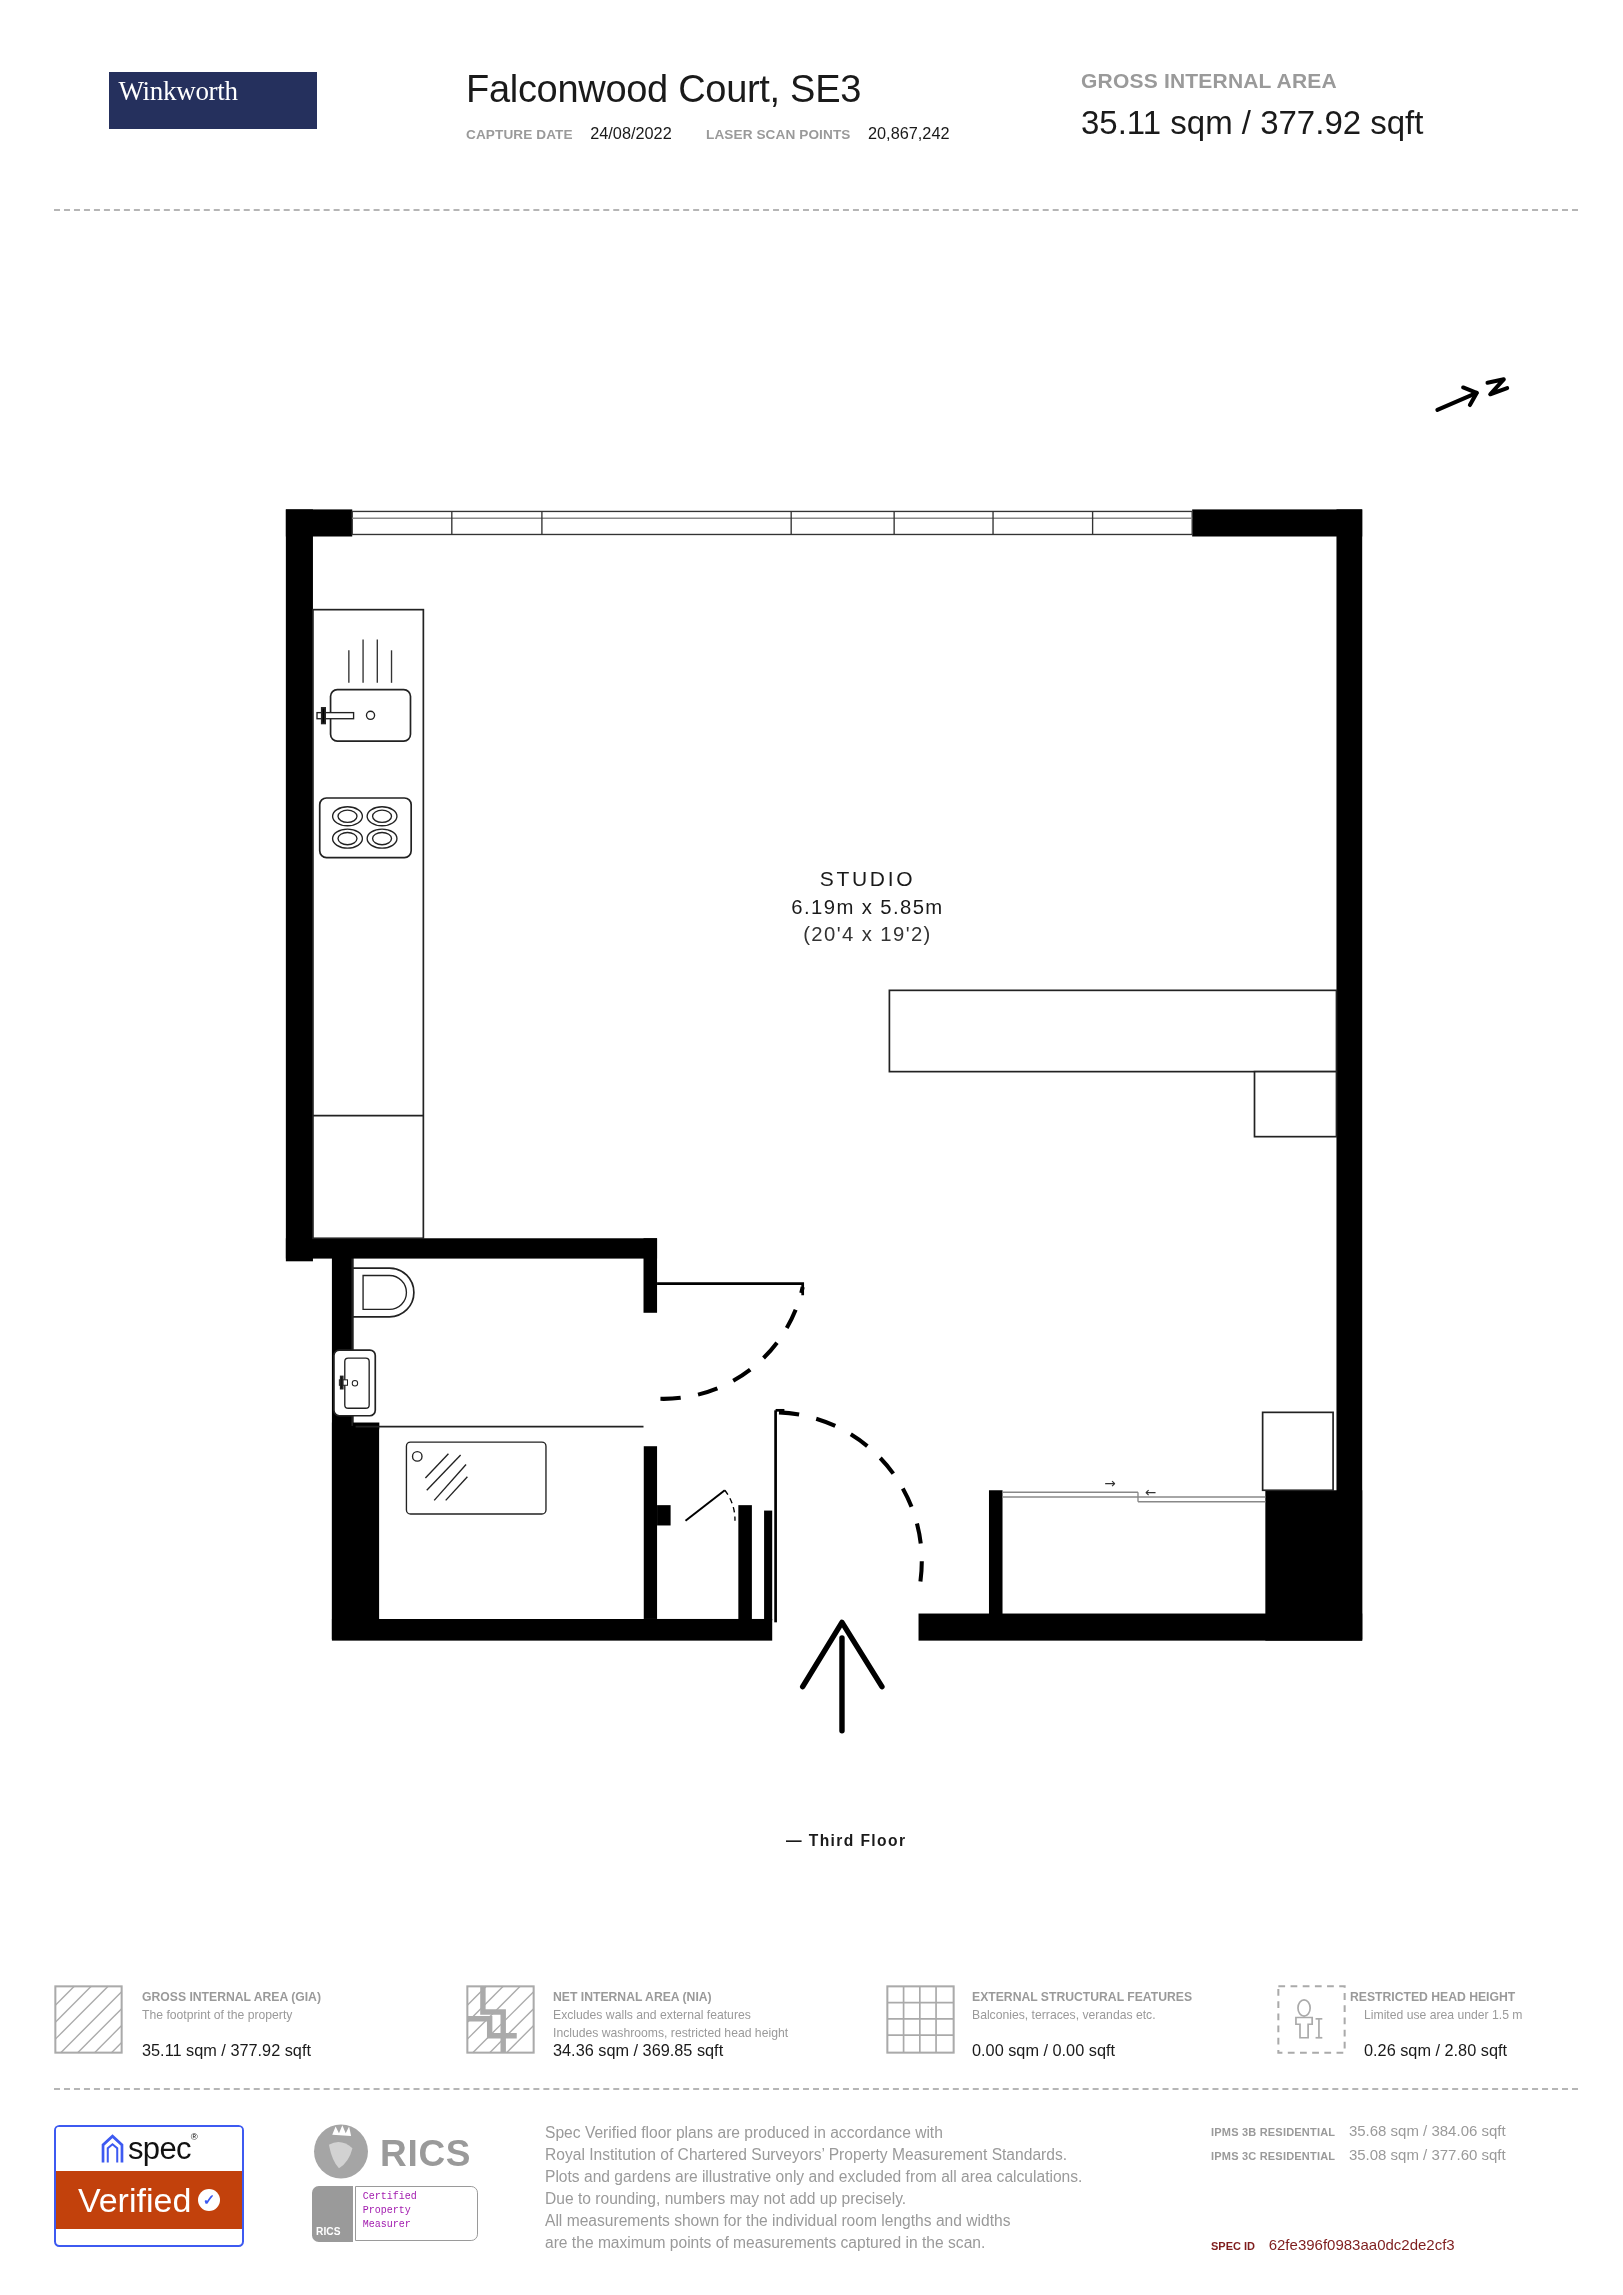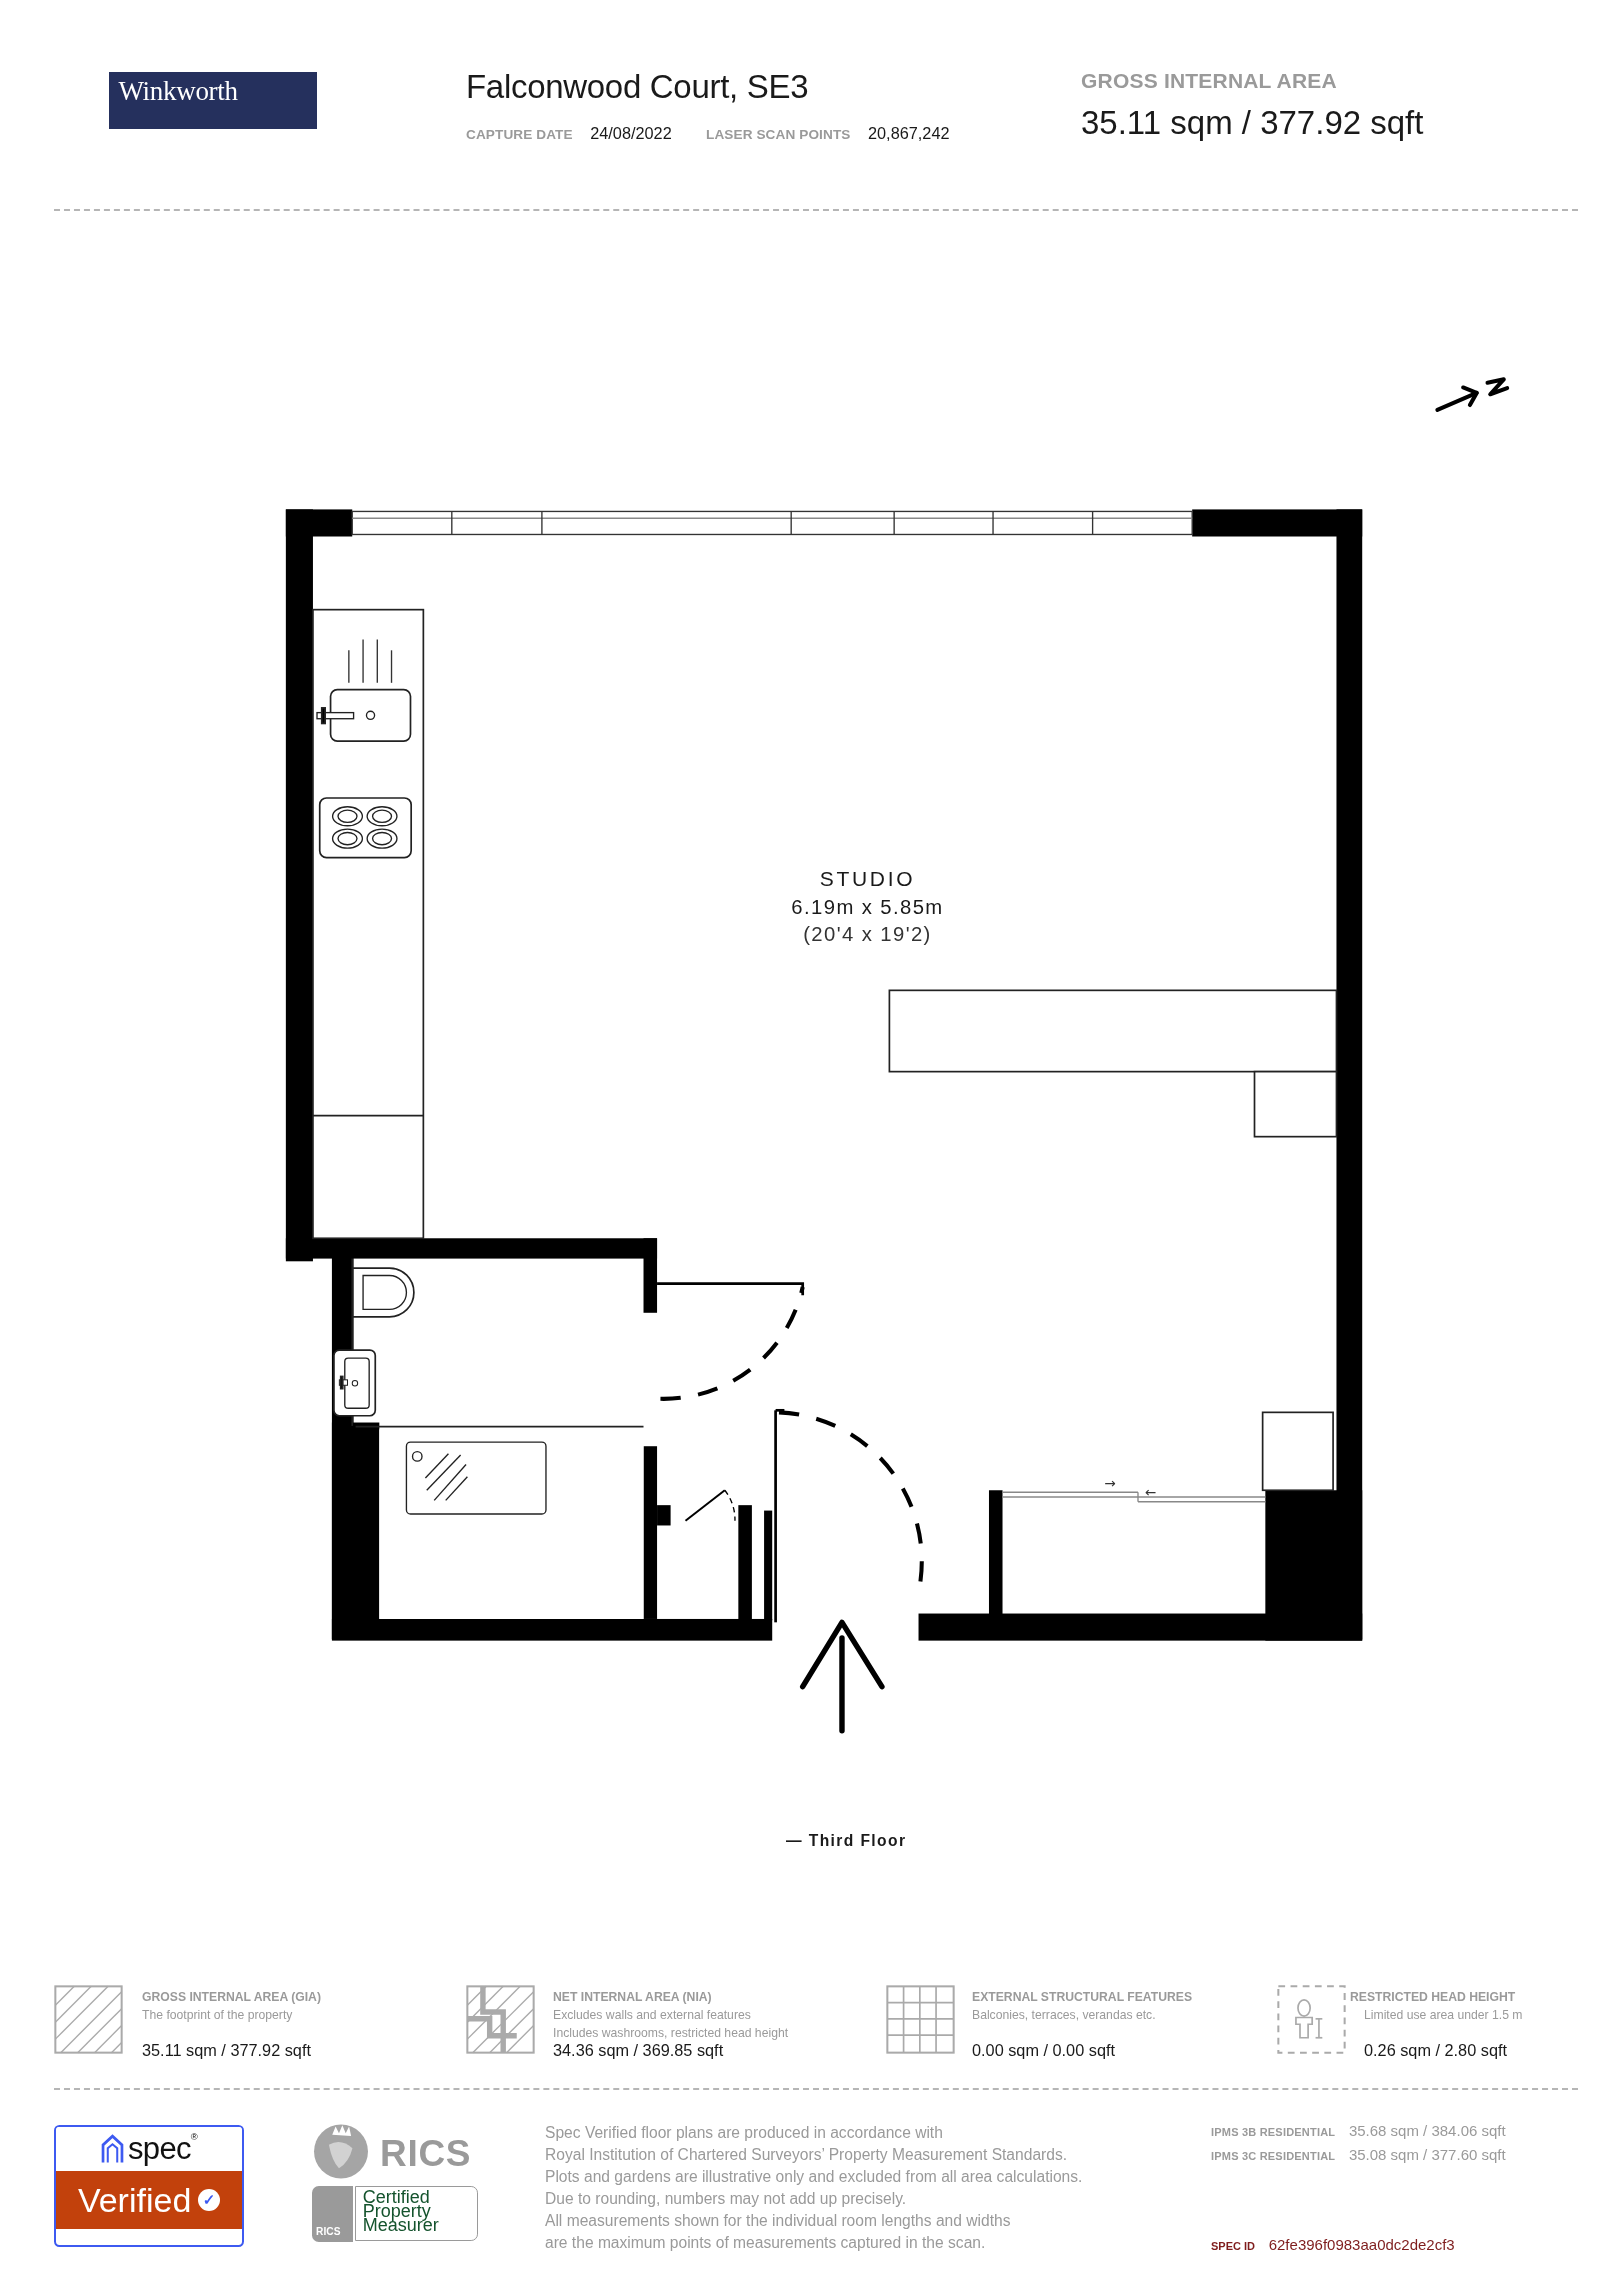--- a/index.html
+++ b/index.html
@@ -4,21 +4,21 @@
 <style>
   html, body { margin: 0; padding: 0; background: #ffffff; }
   body { width: 1623px; height: 2295px; position: relative; overflow: hidden;
          font-family: "Liberation Sans", sans-serif; color: #1a1a1a; }
   .abs { position: absolute; }
 
   
   .logo { left: 109px; top: 72px; width: 208px; height: 57px; background: #25305d;
           color: #fff; font-family: "Liberation Serif", serif; font-size: 27px;
           box-sizing: border-box; padding: 4.1px 0 0 9.5px; letter-spacing: -0.3px; }
-  .prop-title { left: 466px; top: 68px; font-size: 33px; font-weight: 500; letter-spacing: -0.3px; }
+  .prop-title { left: 466px; top: 68px; font-size: 38px; font-weight: 500; letter-spacing: -0.3px; }
   .meta { top: 124px; font-size: 14.2px; }
   .meta-label { color: #9a9a9a; font-weight: 700; font-size: 13.6px; letter-spacing: 0.1px; }
   .meta-val { color: #1a1a1a; font-size: 16.3px; }
   .gia-label { left: 1081px; top: 69px; font-size: 21px; color: #9a9a9a; font-weight: 700; letter-spacing: 0.2px; }
   .gia-value { left: 1081px; top: 104px; font-size: 33px; color: #1a1a1a; }
 
   .dash { left: 54px; width: 1524px; height: 0; border-top: 2px dashed #b5b5b5; }
 
   
   .plan { left: 0; top: 0; width: 1623px; height: 2295px; }
@@ -44,21 +44,21 @@
   .spec-bottom { height: 58px; background: #c2410c; color: #fff; display: flex; align-items: center;
                  justify-content: center; gap: 6.8px; font-size: 34px; }
   .check { width: 22px; height: 22px; border-radius: 50%; background: #fff; color: #3d5af1;
            font-size: 15px; font-weight: 700; display: flex; align-items: center; justify-content: center; }
   .rics-top { left: 312px; top: 2121px; }
   .rics-word { position: absolute; left: 68px; top: 12.2px; font-size: 37px; font-weight: 900; color: #9a9a9a; letter-spacing: 0.7px; }
   .rics-cert { left: 312px; top: 2186px; width: 167px; height: 56px; }
   .cert-left { position: absolute; left: 0; top: 0; width: 41px; height: 56px; background: #9a9a9a; border-radius: 6.8px 0 0 6.8px; }
   .cert-left-text { position: absolute; left: 4.1px; bottom: 5.4px; color: #fff; font-size: 10.2px; font-weight: 900; }
   .cert-right { position: absolute; left: 43px; top: 0; width: 121px; height: 53px; border: 1.4px solid #9a9a9a; border-radius: 0 6.8px 6.8px 0; }
-  .cert-text { position: absolute; left: 6.8px; top: 2.7px; font-family: Liberation Sans, sans-serif; font-size: 18px; line-height: 14.2px; color: #14532d; }
+  .cert-text { position: absolute; left: 6.8px; top: 2.7px; font-family: Liberation Mono, monospace; font-size: 10px; line-height: 14.2px; color: #a21caf; }
   .disclaimer { left: 545px; top: 2122px; font-size: 15.6px; line-height: 22px; color: #9a9a9a; }
   .ipms-row { left: 1211px; font-size: 15px; color: #9a9a9a; white-space: nowrap; }
   .ipms-label { font-size: 11px; font-weight: 700; letter-spacing: 0.2px; margin-right: 9.5px; }
   .specid { left: 1211px; top: 2236px; font-size: 15px; color: #7f1d1d; }
   .specid-label { font-size: 11px; font-weight: 700; margin-right: 9.5px; }
 </style>
 </head>
 <body>
 
 <div class="abs logo">

